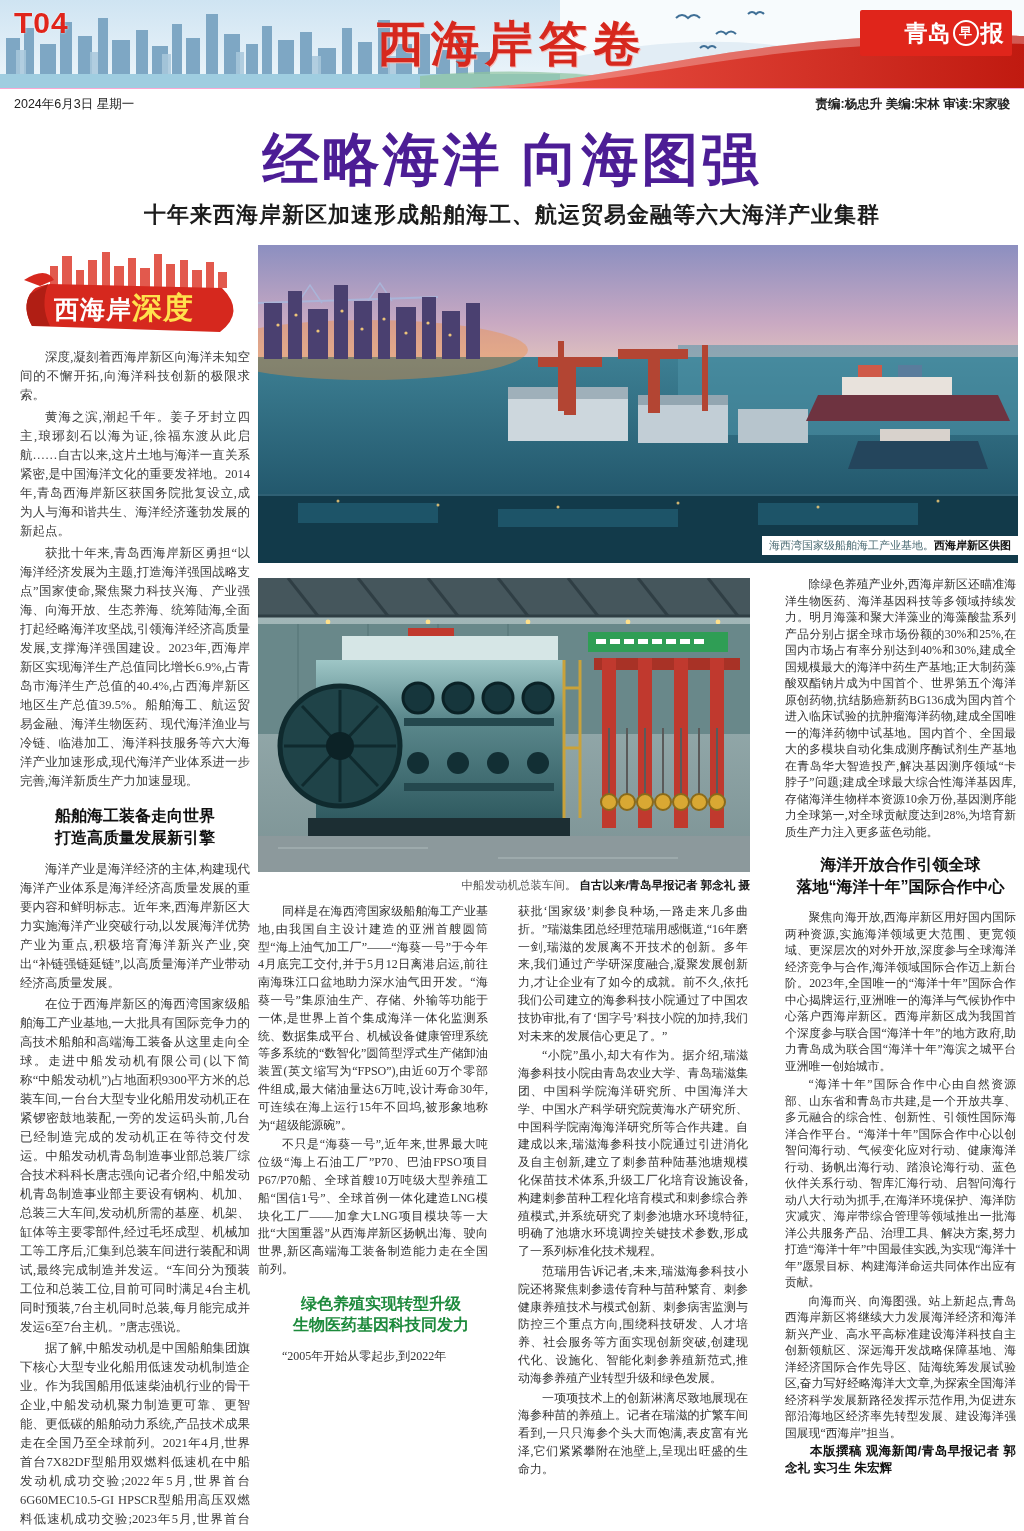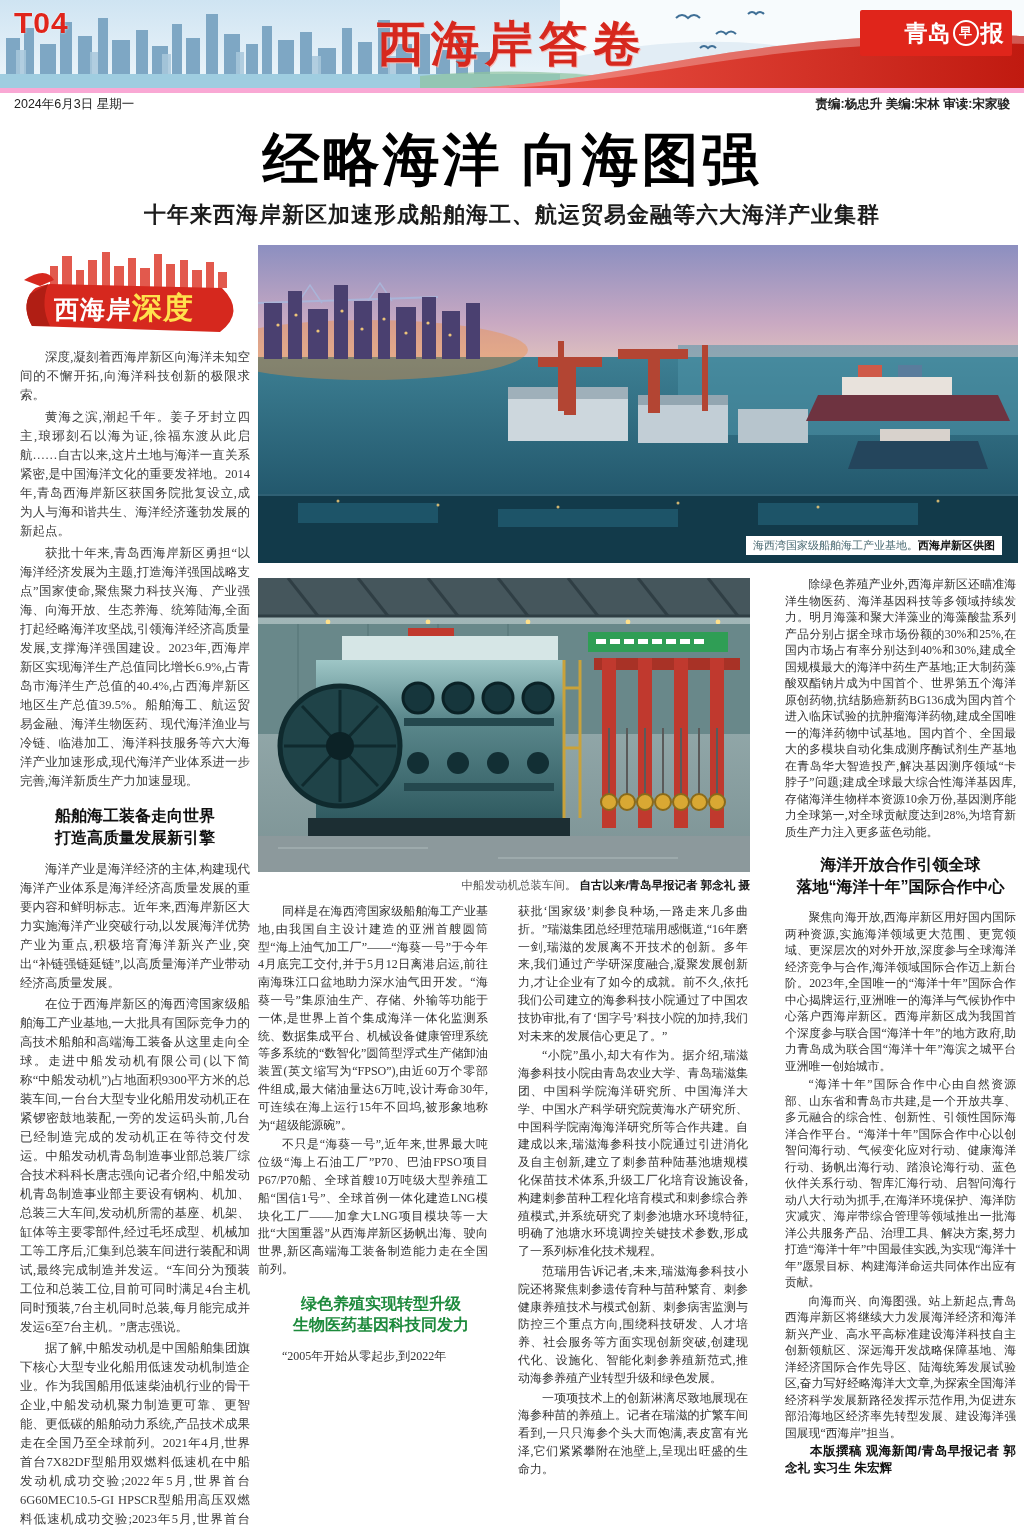--- a/index.html
+++ b/index.html
@@ -1,37 +1,37 @@
 <!DOCTYPE html>
 <html><head>
 <meta charset="utf-8">
 <style>
   html,body{margin:0;padding:0;}
   body{width:1024px;height:1531px;position:relative;background:#ffffff;overflow:hidden;
        font-family:"Liberation Serif","DejaVu Serif",serif;color:#333;}
   .abs{position:absolute;}
   
-  .banner{left:0;top:0;width:1024px;height:88px;overflow:hidden;border-bottom:5px solid #f9a8d4;background:#fff;}
+  .banner{left:0;top:0;width:1024px;height:88px;overflow:hidden;border-bottom:1px solid #f9a8d4;background:#fff;}
   .banner svg{position:absolute;left:0;top:0;}
   .page-number{left:14px;top:6px;font-family:"Liberation Sans",sans-serif;font-weight:bold;
        font-size:30px;color:#e0251b;text-shadow:0 0 2px rgba(255,255,255,.9);letter-spacing:1px;}
   .banner-title{left:0;top:12px;width:1024px;text-align:center;font-family:"Liberation Sans",sans-serif;
        font-weight:900;font-size:48px;color:#d6281e;letter-spacing:6px;text-shadow:1px 1px 0 #f6b9b3;}
   .masthead{right:12px;top:10px;width:116px;height:46px;background:#e0251b;color:#fff;
        display:flex;align-items:center;justify-content:center;font-family:"Liberation Sans",sans-serif;
        font-weight:bold;font-size:23px;position:absolute;gap:1px;border-radius:2px;padding-left:36px;}
   .masthead .emblem{display:inline-flex;width:22px;height:22px;border:2px solid #fff;border-radius:50%;
        align-items:center;justify-content:center;font-size:13px;margin:0 1px;}
   
   .dateline{left:14px;top:96px;width:996px;display:flex;justify-content:space-between;
        font-size:12.5px;color:#222;font-family:"Liberation Sans",sans-serif;}
   .dateline .editors{font-weight:bold;}
   
   .headline{left:0;top:128px;width:1024px;text-align:center;font-family:"Liberation Sans",sans-serif;
-       font-weight:900;font-size:57px;color:#000000;letter-spacing:3px;line-height:1.1;}
+       font-weight:900;font-size:57px;color:#4c1d95;letter-spacing:3px;line-height:1.1;}
   .subheadline{left:0;top:200px;width:1024px;text-align:center;font-family:"Liberation Sans",sans-serif;
        font-weight:bold;font-size:22px;color:#1c1c1c;letter-spacing:1px;}
   
   .col{overflow:hidden;text-align:justify;}
   .col p{margin:0 0 2px 0;text-indent:2em;}
   .col p.cont{text-indent:0;}
   .left-col{left:20px;top:248px;width:230px;height:1282px;font-size:12.5px;line-height:19px;color:#3a3a3a;}
   .intro{color:#3d3d3d;}
   .intro p{margin-bottom:3px;}
   .sec-head{font-family:"Liberation Sans",sans-serif;font-weight:bold;font-size:16px;line-height:1.35;
@@ -43,21 +43,21 @@
   .col-d{left:785px;top:576px;width:231px;height:955px;font-size:11.8px;line-height:16.5px;}
   .credit{font-weight:bold;color:#111;font-family:"Liberation Sans",sans-serif;font-size:12.5px;}
   
   .badge{left:20px;top:250px;width:226px;height:88px;position:absolute;}
   .badge .txt{position:absolute;left:34px;top:38px;font-family:"Liberation Sans",sans-serif;font-weight:900;}
   .badge .pre{color:#fff;font-size:25px;letter-spacing:1px;}
   .badge .suf{color:#ffe14d;font-size:30px;letter-spacing:1px;}
   
   .photo1{left:258px;top:245px;width:760px;height:318px;overflow:hidden;}
   .photo2{left:258px;top:578px;width:492px;height:294px;overflow:hidden;}
-  .caption-overlay{position:absolute;right:16px;bottom:8px;background:#fff;padding:2px 7px;
+  .caption-overlay{position:absolute;right:0;bottom:8px;background:#fff;padding:2px 7px;
        font-size:11px;line-height:15px;white-space:nowrap;}
   .caption-overlay .n{color:#4a6a72;}
   .caption-overlay .b{color:#101010;font-weight:bold;font-family:"Liberation Sans",sans-serif;}
   .caption2{left:258px;top:878px;width:492px;text-align:right;font-size:11.5px;}
   .caption2 .n{color:#555;}
   .caption2 .b{color:#1a1a1a;font-weight:bold;font-family:"Liberation Sans",sans-serif;}
 </style>
 </head>
 <body>
 

